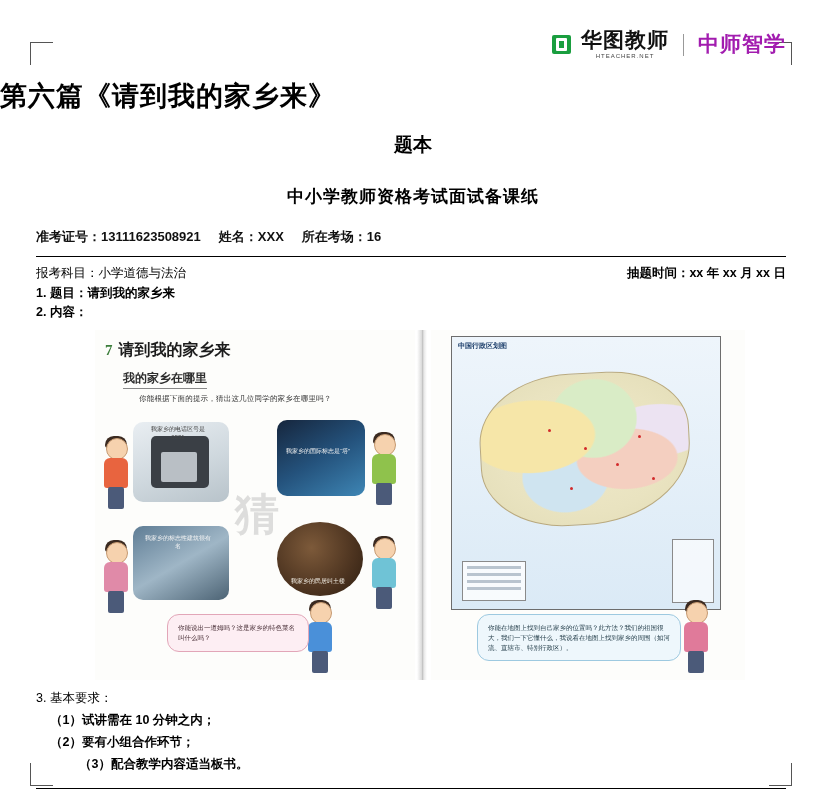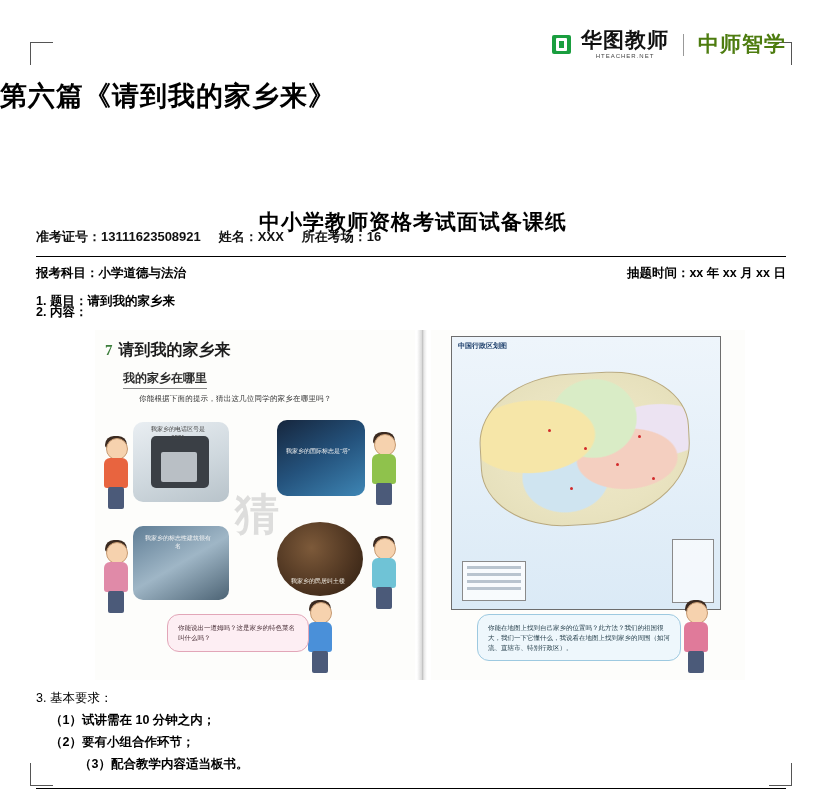--- a/index.html
+++ b/index.html
@@ -102,21 +102,21 @@
     width: 1px;
     height: 22px;
     background: #999;
     margin: 0 4px;
   }
   .brand-name2 {
     font-family: "Liberation Serif", serif;
     font-weight: bold;
     font-size: 21px;
     letter-spacing: 1px;
-    color: #4d7c0f;
+    color: #a21caf;
     line-height: 1;
   }
 
   
   .title-main {
     position: absolute;
     left: 0; right: 0;
     top: 78px;
     font-family: "Liberation Serif", serif;
     font-weight: bold;
@@ -132,23 +132,22 @@
     font-weight: bold;
     font-size: 19px;
   }
   .title-doc {
     position: absolute;
     left: 0; right: 0;
     top: 185px;
     text-align: center;
     font-family: "Liberation Serif", serif;
     font-weight: bold;
-    font-size: 21px;
+    font-size: 17px;
     letter-spacing: 1px;
-    margin-top: 23px;
   }
 
   
   .info-row {
     position: absolute;
     left: 36px;
     top: 228px;
     font-size: 13px;
     font-weight: bold;
     color: #111;
@@ -167,36 +166,35 @@
   }
   .rule-1 { top: 256px; }
   .rule-bottom { top: 788px; }
 
   
   .subject-line {
     position: absolute;
     left: 36px;
     top: 265px;
     font-size: 12.5px;
-    font-weight: bold;
+    font-weight: normal;
   }
   .draw-time {
     position: absolute;
     right: 40px;
     top: 265px;
     font-size: 12.5px;
     font-weight: bold;
   }
   .q-line-1 {
     position: absolute;
     left: 36px;
     top: 285px;
     font-size: 12.5px;
     font-weight: bold;
-    margin-top: 8px;
   }
   .q-line-2 {
     position: absolute;
     left: 36px;
     top: 304px;
     font-size: 12.5px;
     font-weight: bold;
   }
 
   
@@ -492,20 +490,21 @@
     <span class="brand-logo-mark"></span>
     <span>
       <div class="brand-name">华图教师</div>
       <div class="brand-sub">HTEACHER.NET</div>
     </span>
     <span class="brand-divider"></span>
     <span class="brand-name2">中师智学</span>
   </div>
 
   <div class="title-main">第六篇《请到我的家乡来》</div>
+  <div class="title-sub">题本</div>
   <div class="title-doc">中小学教师资格考试面试备课纸</div>
 
   <div class="info-row">
     <span class="seg">准考证号：13111623508921</span>
     <span class="seg">姓名：XXX</span>
     <span class="seg">所在考场：16</span>
   </div>
 
   <div class="rule rule-1"></div>
 

